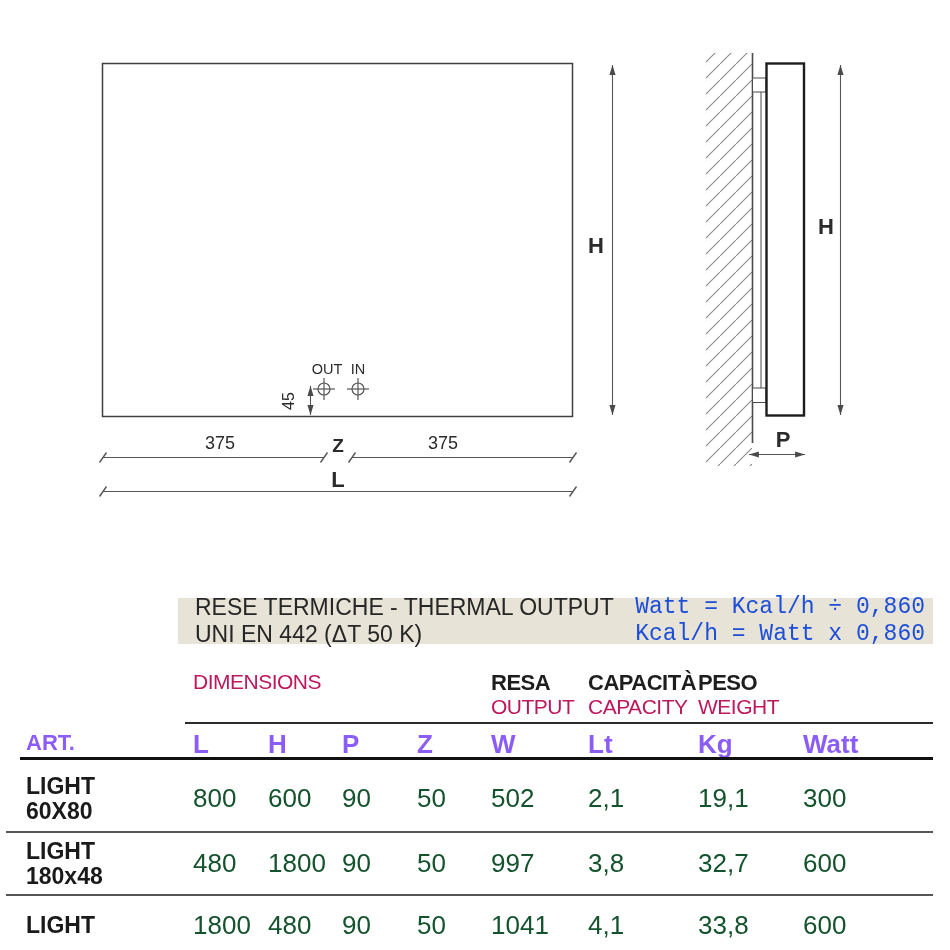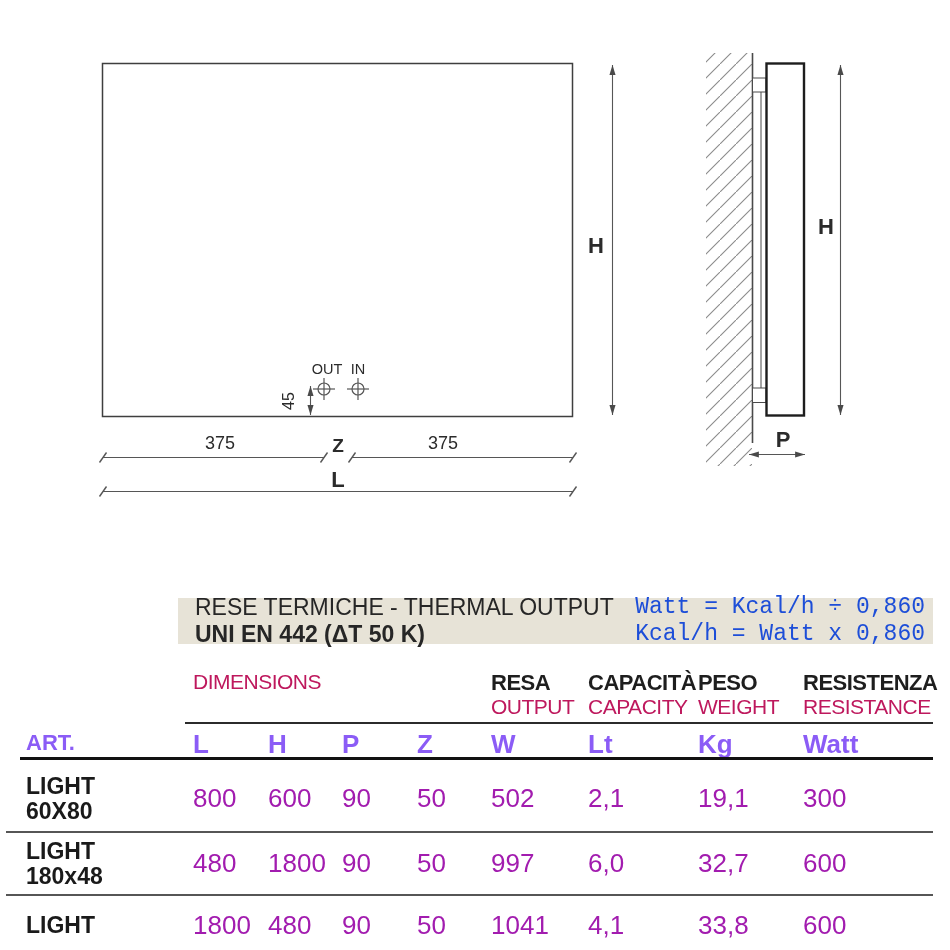--- a/index.html
+++ b/index.html
@@ -14,21 +14,21 @@
   .big-label{font-size:22px;font-weight:bold;}
   .mid-label{font-size:19px;font-weight:bold;}
   .small-label{font-size:14.5px;}
   
   .band{
     position:absolute;left:178px;top:598px;width:755px;height:46px;
     background:#e7e3d7;display:flex;justify-content:space-between;
     align-items:center;box-sizing:border-box;padding:0 8px 0 17px;
   }
   .band .left{font-size:23px;line-height:27px;color:#262626;}
-  .band .left .l2{font-weight:bold;}
+  .band .left .l2{font-weight:normal;}
   .band .right{font-size:23px;line-height:27px;color:#1d4ed8;font-family:Liberation Mono, monospace;}
   
   .tgrid{
     position:absolute;left:20px;width:913px;display:grid;
     grid-template-columns:173px 75px 74px 75px 74px 97px 110px 105px 130px;
   }
   .group-row{top:670px;height:52px;align-items:start;}
   .g-span{grid-column:2 / span 4;}
   .g-it{font-size:22px;font-weight:bold;letter-spacing:-0.5px;color:#1e1e1e;line-height:25px;}
   .g-en{font-size:21px;letter-spacing:-0.5px;color:#be185d;line-height:24px;}
@@ -39,21 +39,21 @@
   .thick-line{position:absolute;left:20px;top:757px;width:913px;height:3px;background:#111111;}
   .rows-wrap{position:absolute;left:0;top:760px;width:878px;margin-top:6px;}
   .t-row{
     position:relative;left:20px;width:913px;display:grid;
     grid-template-columns:173px 75px 74px 75px 74px 97px 110px 105px 130px;
     align-items:center;box-sizing:border-box;border-bottom:2px solid #565656;
   }
   .t-row .sep-extend{position:absolute;left:-14px;bottom:-2px;width:14px;height:2px;background:#565656;}
   .r1{height:67px;} .r2{height:63px;} .r3{height:60px;}
   .t-row .name{padding-left:6px;font-size:23px;font-weight:bold;line-height:25px;color:#1a1a1a;}
-  .t-row .val{font-size:26px;color:#a21caf;}
+  .t-row .val{font-size:26px;color:#14532d;}
 </style>
 </head>
 <body>
 
 <div class="sheet">
 
   <svg class="drawing" viewBox="0 0 950 560">
     <defs>
       <marker id="arr" viewBox="0 0 10 10" refX="10" refY="5" markerWidth="9" markerHeight="9" orient="auto-start-reverse">
         <path d="M0,1.9 L10,5 L0,8.1 z" fill="#4a4a4a"></path>
@@ -144,24 +144,20 @@
       <div class="g-it">RESA</div>
       <div class="g-en">OUTPUT</div>
     </div>
     <div>
       <div class="g-it">CAPACITÀ</div>
       <div class="g-en">CAPACITY</div>
     </div>
     <div>
       <div class="g-it">PESO</div>
       <div class="g-en">WEIGHT</div>
-    </div>
-    <div>
-      <div class="g-it">RESISTENZA</div>
-      <div class="g-en">RESISTANCE</div>
     </div>
   </div>
   <div class="group-line"></div>
 
   <div class="tgrid letters-row">
     <div class="art">ART.</div>
     <div>L</div>
     <div>H</div>
     <div>P</div>
     <div>Z</div>
@@ -194,21 +190,21 @@
       <div class="sep-extend"></div>
       <div class="name">
         <div>LIGHT</div>
         <div>180x48</div>
       </div>
       <div class="val">480</div>
       <div class="val">1800</div>
       <div class="val">90</div>
       <div class="val">50</div>
       <div class="val">997</div>
-      <div class="val">6,0</div>
+      <div class="val">3,8</div>
       <div class="val">32,7</div>
       <div class="val">600</div>
     </div>
 
     <div class="t-row r3">
       <div class="sep-extend"></div>
       <div class="name">
         <div>LIGHT</div>
       </div>
       <div class="val">1800</div>

